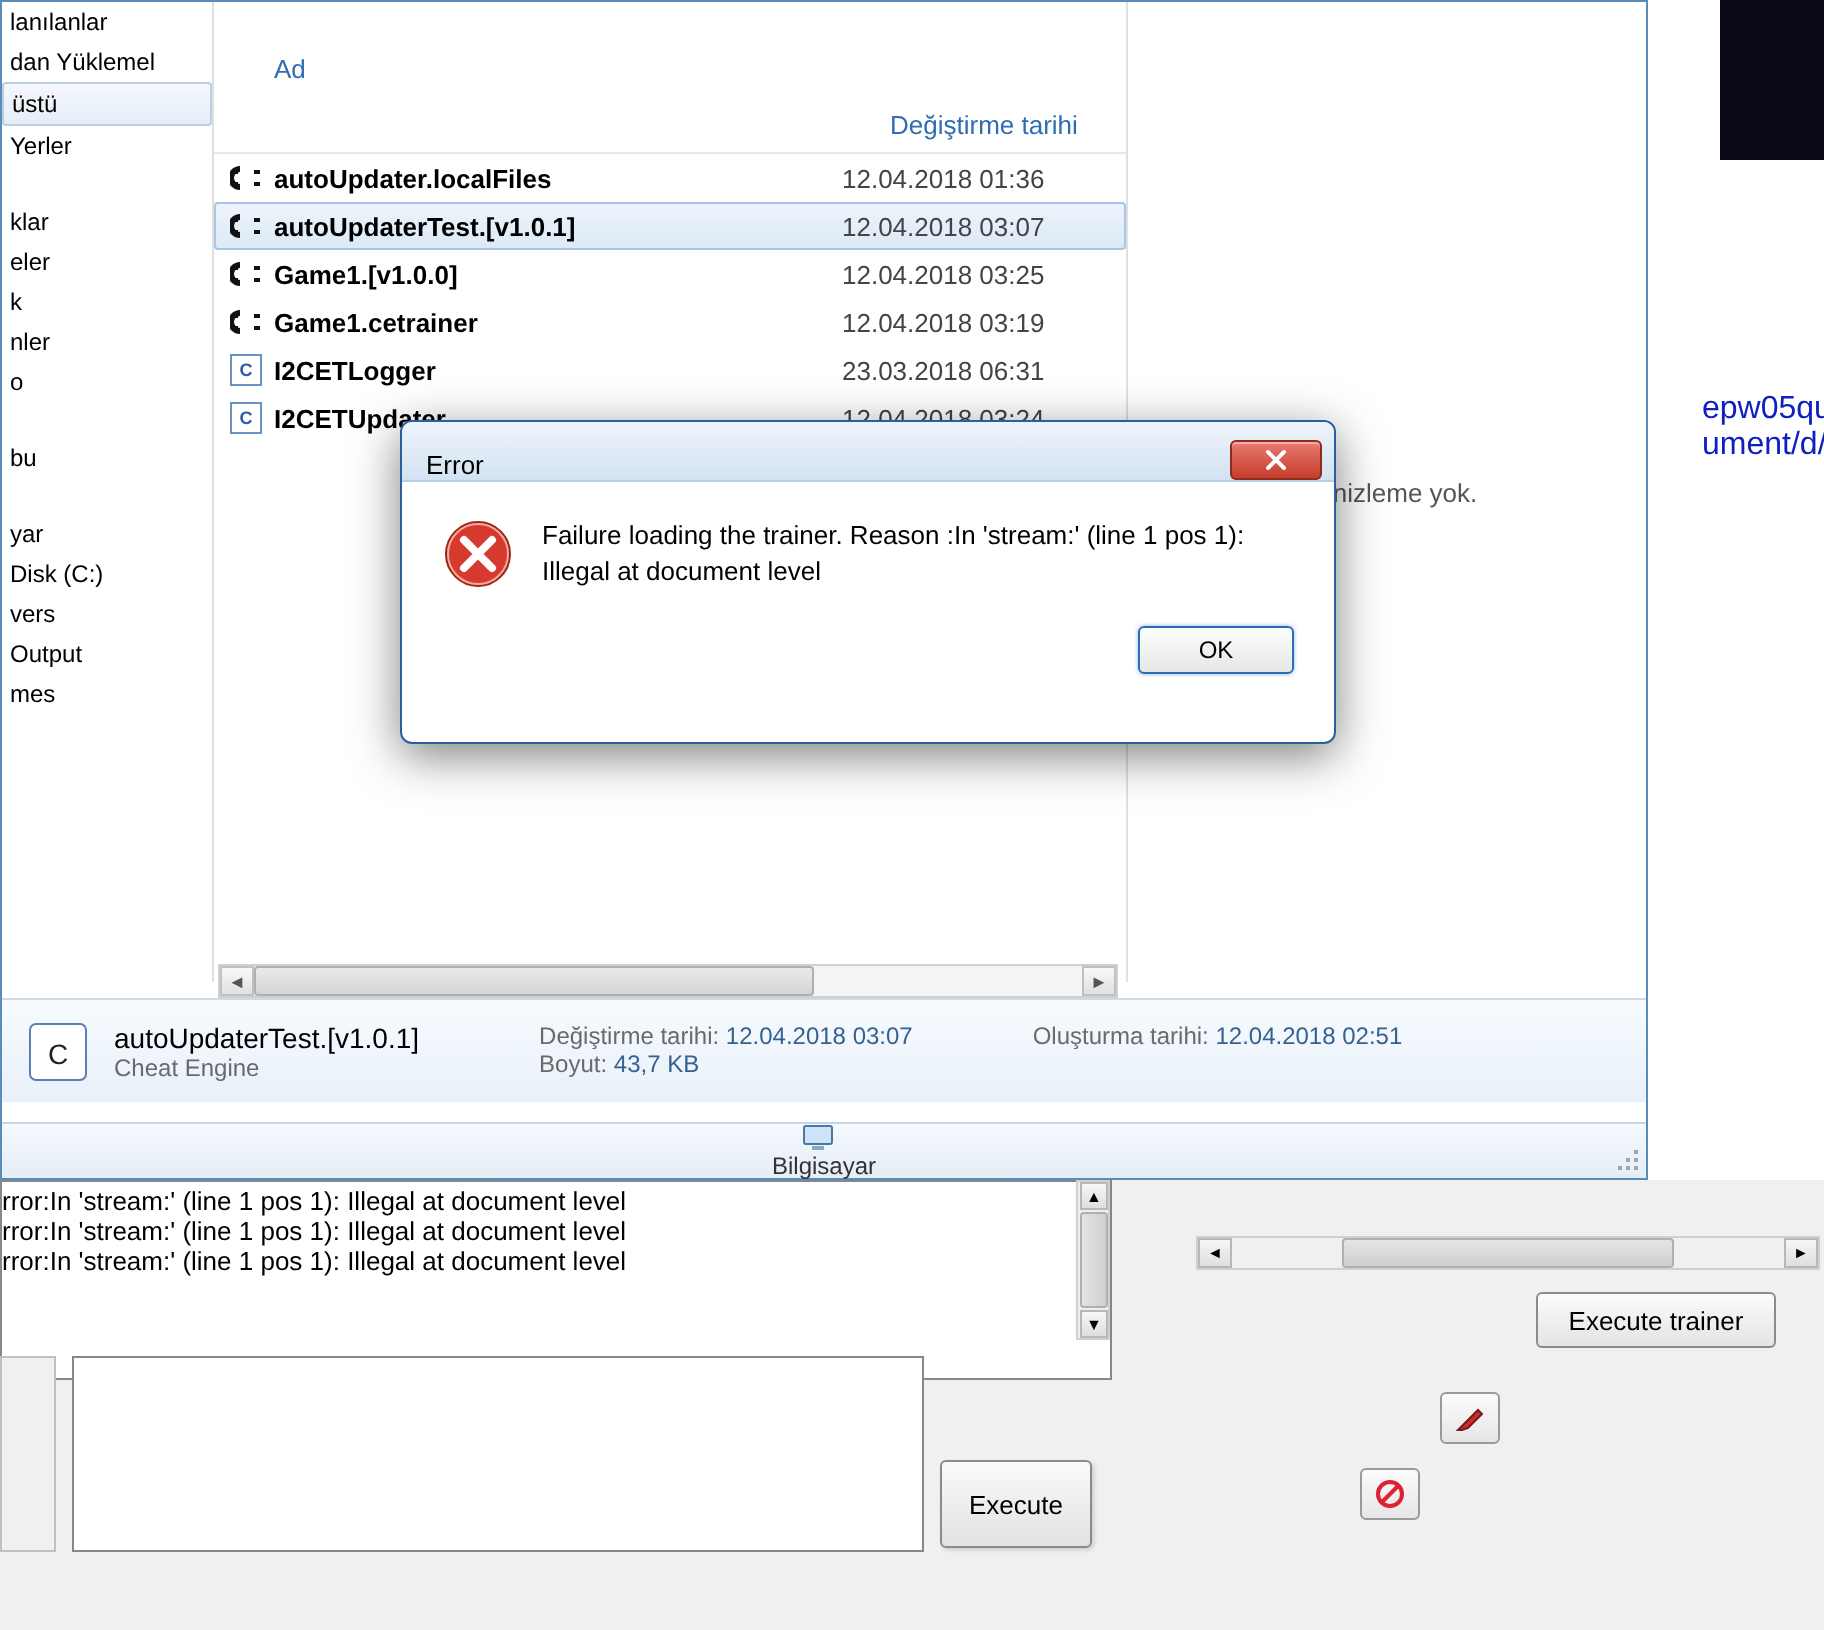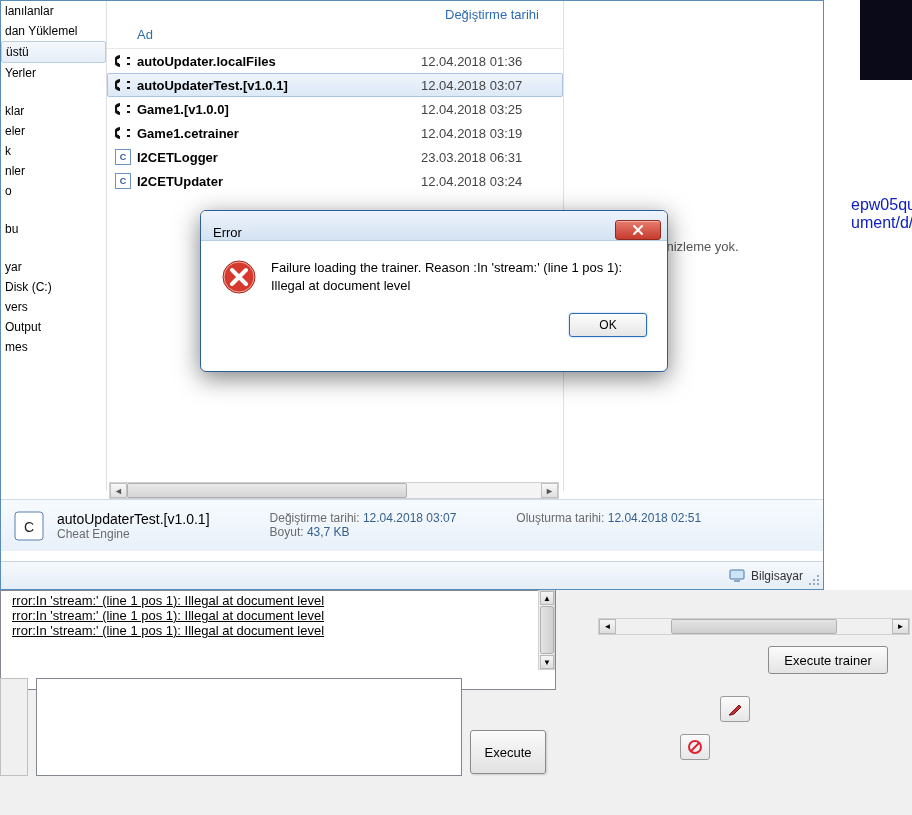--- a/index.html
+++ b/index.html
@@ -8,21 +8,21 @@
 
 .explorer { position: absolute; left: 0; top: 0; width: 824px; height: 590px; background: #fff; border: 1px solid #5b8cb8; }
 .sidebar { position: absolute; left: 0; top: 0; width: 106px; height: 490px; background: #fff; border-right: 1px solid #e0e0e0; overflow: hidden; }
 .sidebar-item { padding: 3px 4px; font-size: 12px; color: #000; white-space: nowrap; cursor: pointer; }
 .sidebar-item.selected { background: linear-gradient(#f5f8fc,#e5edf7); border: 1px solid #b8cfe5; border-radius: 2px; }
 .sidebar-spacer { height: 18px; }
 
 .filelist { position: absolute; left: 106px; top: 0; width: 456px; height: 490px; background: #fff; }
 .filelist-header { display: flex; border-bottom: 1px solid #e8e8e8; padding: 6px 0 6px 30px; color: #2e6db3; font-size: 13px; }
 .filelist-header .col-name { width: 308px; margin-top: 20px; }
-.filelist-header .col-date { flex: 1; }
+.filelist-header .col-date { flex: 1; margin-top: 48px; }
 
 .filerow { display: flex; align-items: center; padding: 3px 0 3px 6px; font-size: 13px; cursor: pointer; }
 .filerow.selected { background: linear-gradient(#eef4fb,#dce9f7); border: 1px solid #a8c5e5; border-radius: 2px; padding: 2px 0 2px 5px; }
 .filerow .icon { width: 20px; height: 18px; display: inline-flex; align-items: center; justify-content: center; margin-right: 4px; }
 .filerow .fname { width: 284px; font-weight: bold; }
 .filerow .fdate { color: #444; }
 
 .ce-icon { width: 16px; height: 16px; }
 .ce-icon svg { width: 16px; height: 16px; }
 .exe-icon { width: 16px; height: 16px; border: 1px solid #6b94c2; background: #fff; display: flex; align-items: center; justify-content: center; font-size: 9px; color: #2c5e9e; font-weight: bold; }
@@ -36,39 +36,39 @@
 
 .detailbar { position: absolute; left: 0; bottom: 38px; width: 100%; height: 52px; background: linear-gradient(#f7fbff,#e8f0f9); border-top: 1px solid #d0dae6; padding: 6px 10px; display: flex; align-items: center; }
 .detailbar .fileicon { width: 36px; height: 36px; margin-right: 10px; }
 .detailbar .info { flex: 1; }
 .detailbar .title { font-size: 14px; color: #000; }
 .detailbar .subtitle { font-size: 12px; color: #6a6a6a; }
 .detailbar .meta { font-size: 12px; color: #6a6a6a; }
 .detailbar .meta .val { color: #36608f; }
 .detailbar .cols { display: flex; gap: 60px; }
 
-.statusbar { position: absolute; left: 0; bottom: 0; width: 100%; height: 28px; background: linear-gradient(#f5f9fd,#e5edf6); border-top: 1px solid #c8d4e2; display: flex; align-items: center; justify-content: flex-end; padding: 0 20px; font-size: 12px; color: #333; }
+.statusbar { position: absolute; left: 0; bottom: 0; width: 100%; height: 28px; background: linear-gradient(#f5f9fd,#e5edf6); border-top: 1px solid #c8d4e2; display: flex; align-items: center; justify-content: space-between; padding: 0 20px; font-size: 12px; color: #333; flex-direction: column; }
 .statusbar .pc-icon { width: 16px; height: 14px; margin-right: 6px; }
 .resize-grip { position:absolute; right:2px; bottom:2px; width:14px; height:14px; }
 
 
 .error-dialog { position: absolute; left: 200px; top: 210px; width: 468px; height: 162px; background: #fff; border: 1px solid #2c5e9e; border-radius: 6px; box-shadow: 0 6px 24px rgba(0,0,0,0.5); z-index: 100; }
 .error-titlebar { height: 30px; background: linear-gradient(#eef4fb, #d3e2f2); border-radius: 5px 5px 0 0; display: flex; align-items: flex-end; padding: 0 6px 0 12px; border-bottom: 1px solid #b8cee6; }
 .error-titlebar .title { flex: 1; font-size: 13px; color: #000; }
 .close-btn { width: 46px; height: 20px; background: linear-gradient(#e77c6f,#c63b2c); border: 1px solid #8e2a1e; border-radius: 3px; display: flex; align-items: center; justify-content: center; cursor: pointer; box-shadow: inset 0 1px 0 rgba(255,255,255,0.4); }
 .close-btn svg { width: 12px; height: 12px; }
 .error-body { padding: 18px 20px 12px 20px; display: flex; align-items: flex-start; }
 .error-icon { width: 36px; height: 36px; margin-right: 14px; flex-shrink: 0; }
 .error-msg { font-size: 13px; color: #000; line-height: 1.4; }
 .error-buttons { padding: 6px 20px 0px 0; text-align: right; }
 .ok-btn { width: 78px; height: 24px; background: linear-gradient(#fdfdfd,#e6e6e6); border: 1px solid #2c6db8; border-radius: 3px; font-size: 12px; cursor: pointer; box-shadow: 0 0 2px #88b3e0; }
 
 
 .bottom-area { position: absolute; left: 0; top: 590px; width: 912px; height: 225px; background: #f0f0f0; }
-.log-panel { position: absolute; left: 0; top: 0; width: 556px; height: 100px; background: #fff; border: 1px solid #828790; font-size: 13px; color: #000; overflow: hidden; padding: 2px 11px; text-decoration: underline; }
+.log-panel { position: absolute; left: 0; top: 0; width: 556px; height: 100px; background: #fff; border: 1px solid #828790; font-size: 13px; color: #000; overflow: hidden; padding: 2px 0; }
 .log-panel .line { white-space: nowrap; }
 .log-scroll { position: absolute; left: 538px; top: 0; width: 17px; height: 80px; background: #f0f0f0; border: 1px solid #d0d0d0; }
 .log-scroll .sthumb { position: absolute; top: 0; left: 1px; width: 14px; height: 48px; background: linear-gradient(90deg,#e4e4e4,#cfcfcf); border: 1px solid #b0b0b0; border-radius: 2px; }
 .log-scroll .sarrow { position: absolute; left: 1px; width: 14px; height: 14px; background: linear-gradient(#f6f6f6,#dedede); border: 1px solid #b8b8b8; font-size: 8px; display:flex; align-items:center; justify-content:center;}
 
 .input-panel { position: absolute; left: 36px; top: 88px; width: 426px; height: 98px; background: #fff; border: 1px solid #828790; }
 .left-strip { position: absolute; left: 0; top: 88px; width: 28px; height: 98px; background: #f0f0f0; border: 1px solid #c0c0c0; }
 .exec-btn { position: absolute; left: 470px; top: 108px; width: 76px; height: 44px; background: linear-gradient(#fafafa,#e2e2e2); border: 1px solid #8b8b8b; border-radius: 3px; font-size: 13px; cursor: pointer; box-shadow: 1px 1px 2px rgba(0,0,0,0.15); margin-top: 32px; }
 
 .right-panel { position: absolute; left: 568px; top: 0; width: 344px; height: 225px; background: #f0f0f0; }

